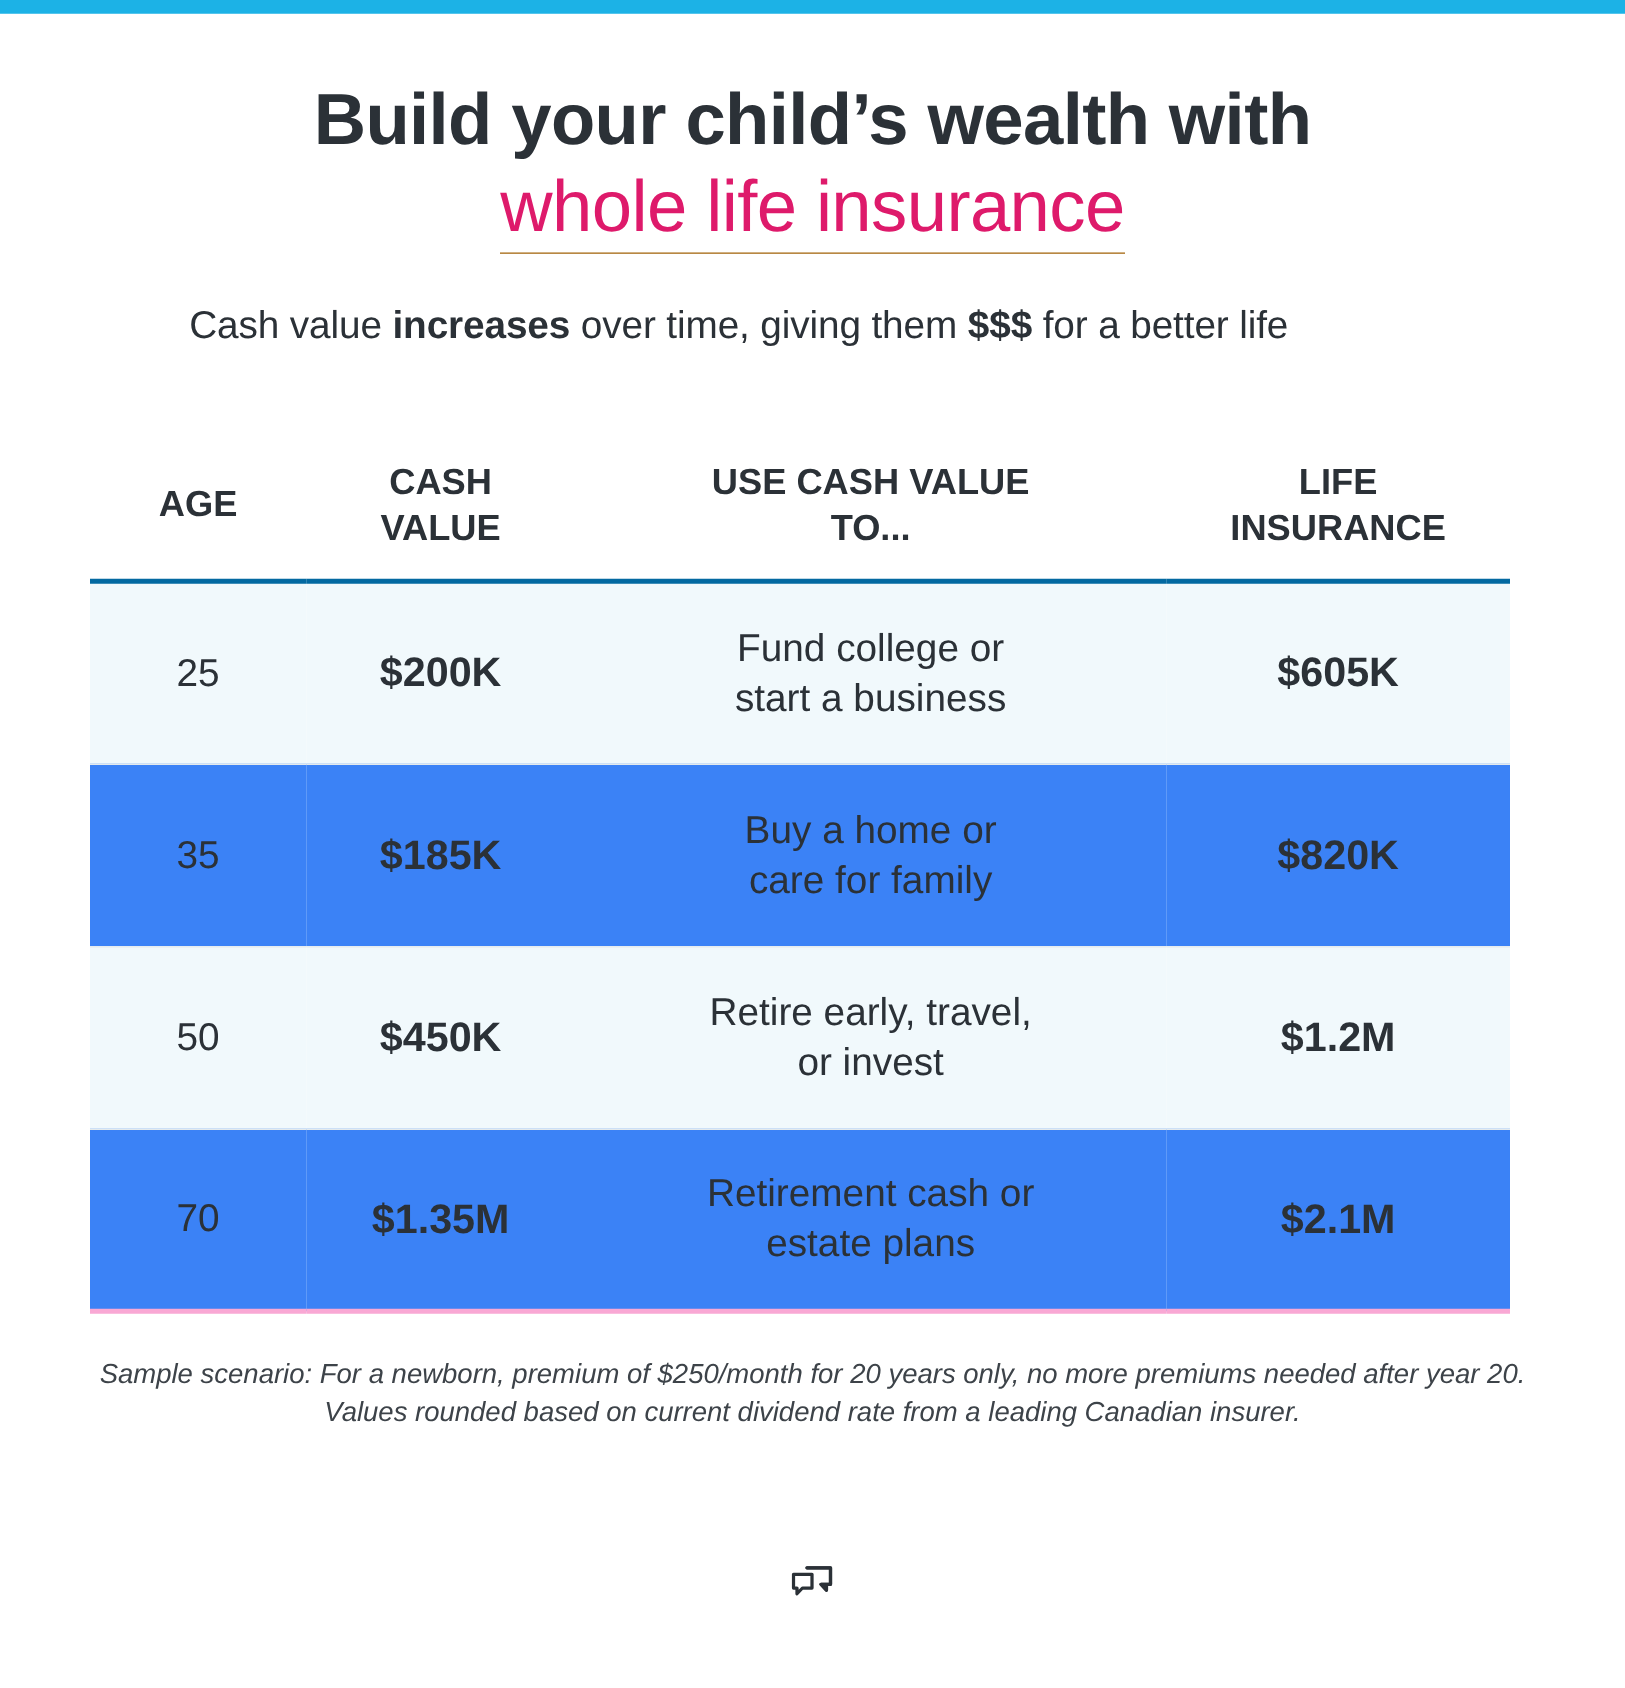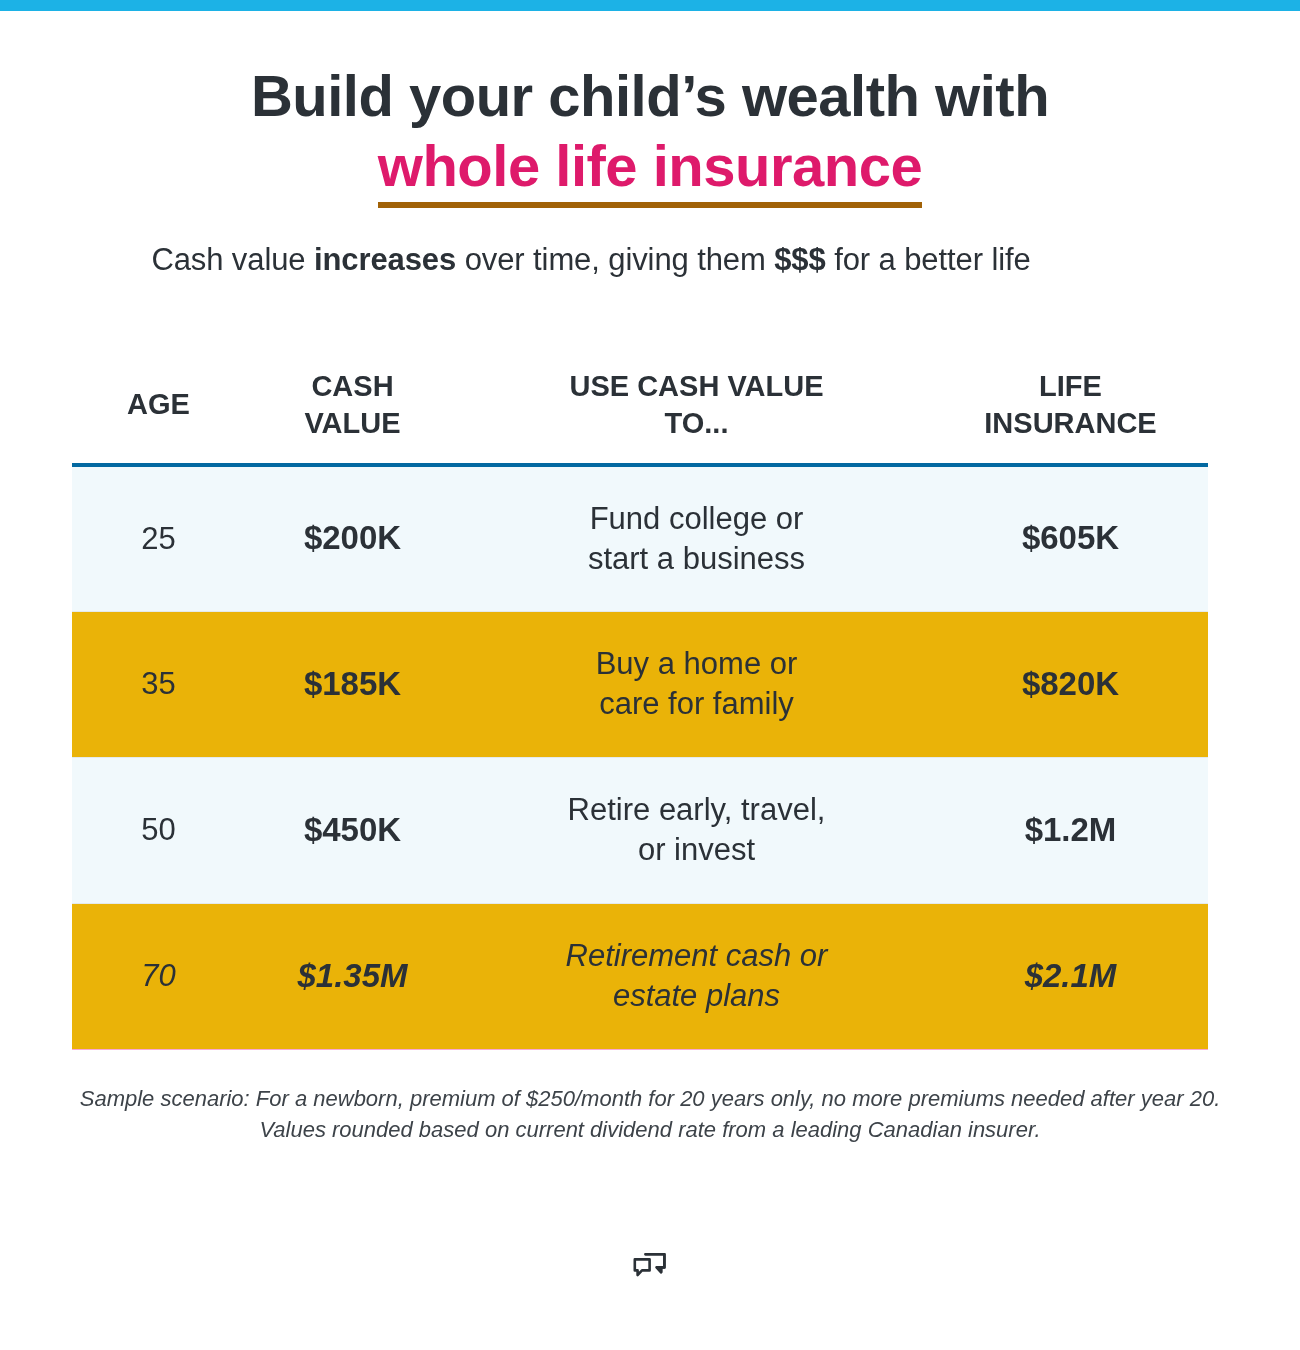--- a/index.html
+++ b/index.html
@@ -38,25 +38,25 @@
     display: block;
     font-size: 58px;
     font-weight: 700;
     letter-spacing: -0.5px;
     color: #2b3137;
     line-height: 1.17;
   }
   .headline-line2 {
     display: inline-block;
     font-size: 58px;
-    font-weight: 700;
+    font-weight: 400;
     letter-spacing: -0.5px;
     color: #DE1A6B;
     line-height: 1.17;
-    border-bottom: 6px solid #a16207;
+    border-bottom: 1px solid #a16207;
     padding-bottom: 2px;
     margin-top: 2px;
   }
 
   
   .subtitle {
     position: absolute;
     top: 242px;
     left: 0;
     width: 1182px;
@@ -92,23 +92,23 @@
     text-align: center;
     vertical-align: middle;
     padding: 0 4px 22px 4px;
     line-height: 1.26;
     letter-spacing: 0px;
   }
   .tbl thead tr { border-bottom: 4px solid #0369a1; }
 
   .tbl tbody tr { height: 146px; padding-left: 20px; }
   .tbl tbody tr.shade { background: #F1F9FC; }
-  .tbl tbody tr.plain { background: #eab308; }
+  .tbl tbody tr.plain { background: #3b82f6; }
   .tbl tbody tr + tr { border-top: 1px solid #E4EAEC; }
-  .tbl tbody tr:last-child { border-bottom: 1px solid #f9a8d4; font-style: italic; }
+  .tbl tbody tr:last-child { border-bottom: 4px solid #f9a8d4; }
 
   .tbl tbody td {
     text-align: center;
     vertical-align: middle;
     padding: 10px 6px;
     line-height: 1.3;
   }
   td.cell-age {
     font-size: 31px;
     font-weight: 400;

